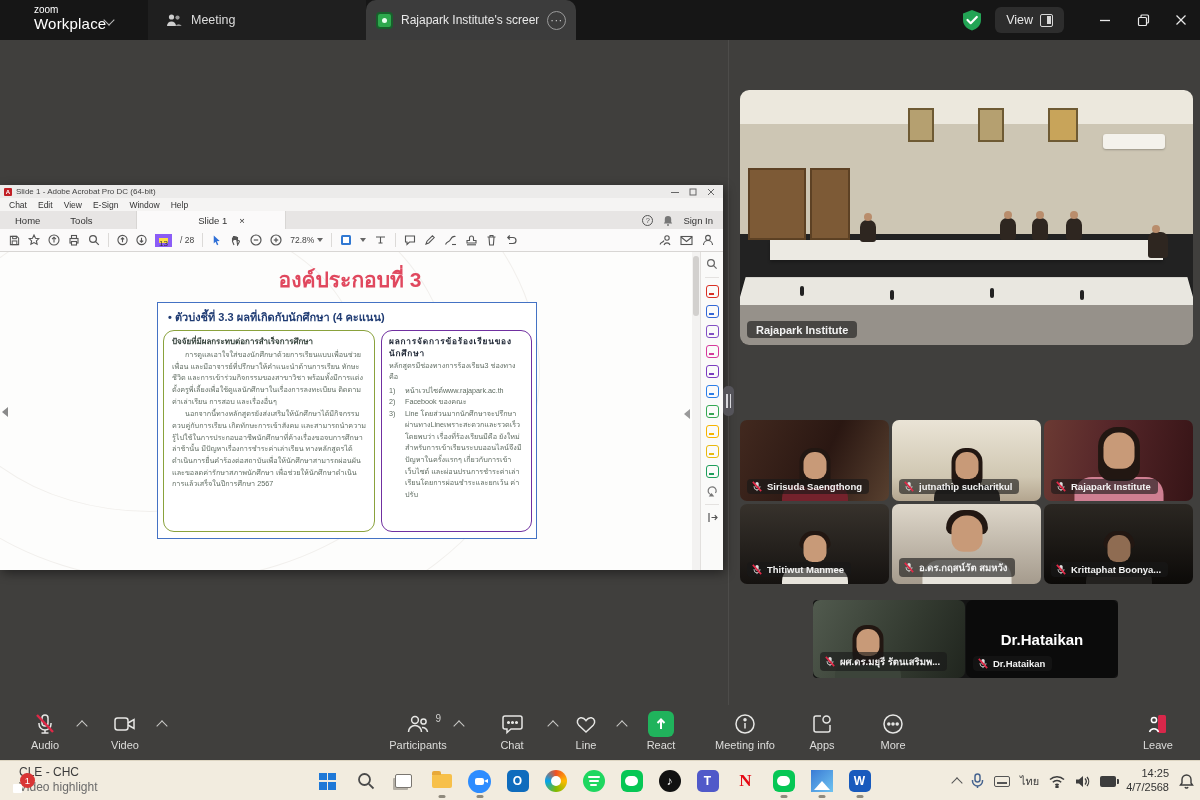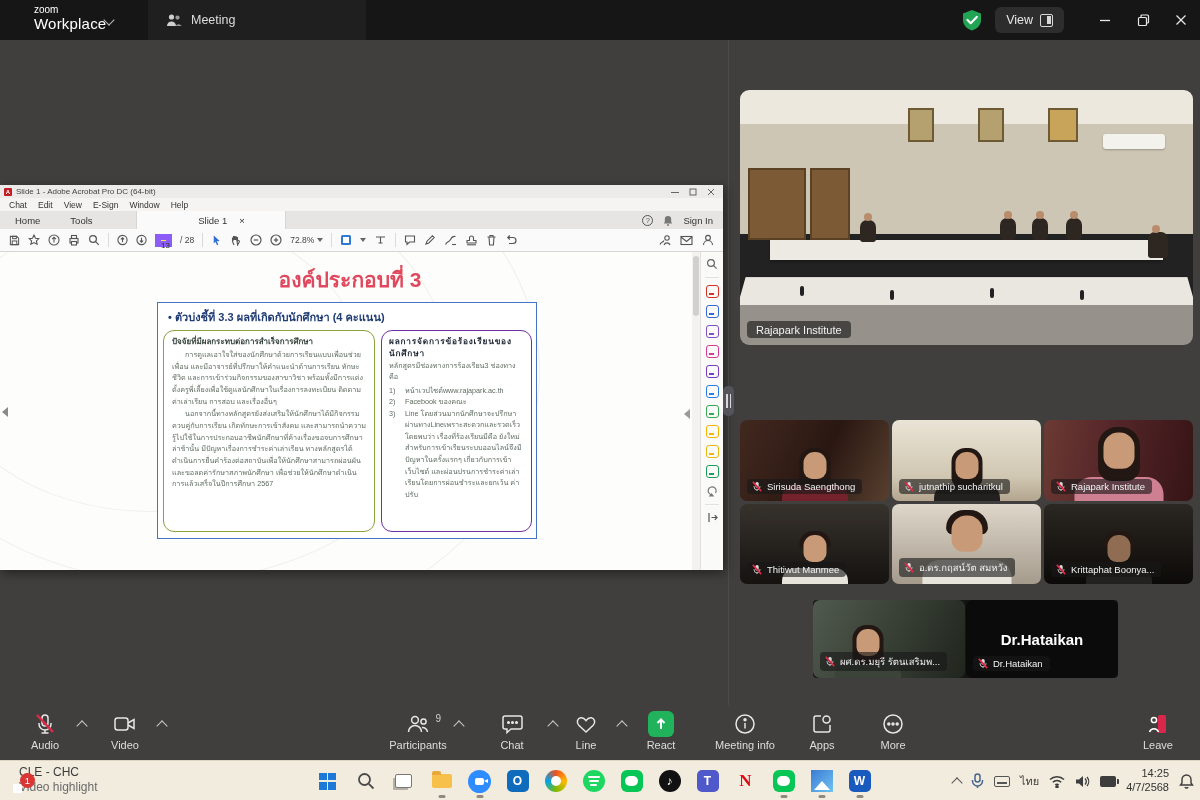--- a/index.html
+++ b/index.html
@@ -47,21 +47,21 @@
   .ac-tab-static { padding:0 15px; }
   .ac-tab-doc { width:150px; height:18px; background:#fbfafa; display:flex; align-items:center;
     justify-content:center; gap:12px; border-left:1px solid #d8d6d4; border-right:1px solid #d8d6d4; margin-left:28px;padding-left:22px;}
   .ac-tabs-right { margin-left:auto; display:flex; align-items:center; gap:10px; padding-right:10px; }
   .q-ico { width:11px; height:11px; border:1px solid #555; border-radius:50%; font-size:7.5px; line-height:10px;
     text-align:center; color:#555;}
   .ac-toolbar { height:23px; background:#fbfafa; border-bottom:1px solid #d8d6d4; display:flex; align-items:center;
     gap:8px; padding:0 9px; color:#4a4a4a; }
   .ac-toolbar svg { display:block; }
   .vsep { width:1px; height:14px; background:#dcdad8; }
-  .pagebox { width:17px; height:13px; border:6px solid #8b5cf6; font-size:8px; text-align:center; line-height:12px; color:#333; background:#fde047;}
+  .pagebox { width:17px; height:13px; border:4px solid #8b5cf6; font-size:8px; text-align:center; line-height:12px; color:#333; background:#fde047;}
   .tb-txt { font-size:8.5px; color:#444; }
   .zoombox { display:flex; align-items:center; gap:3px; }
   .caret-dn { width:0; height:0; border-left:3px solid transparent; border-right:3px solid transparent; border-top:4px solid #666; }
   .ac-right-icons { margin-left:auto; display:flex; gap:9px; align-items:center; }
   .ac-doc { position:absolute; left:0; top:67px; right:23px; bottom:0; background:#fdfdfc; overflow:hidden; }
   .swirl { position:absolute; border:1px solid #f1efec; border-radius:50%; }
   .sw1 { width:420px; height:300px; left:-60px; top:-40px; }
   .sw2 { width:560px; height:420px; left:-110px; top:-90px; }
   .sw3 { width:700px; height:540px; left:-160px; top:-150px; }
   .slide-title { position:absolute; left:0; right:0; top:11px; text-align:center; font-size:21px; font-weight:bold;
@@ -104,21 +104,21 @@
   .room-ac { position:absolute; right:28px; top:44px; width:62px; height:15px; background:#f4f2ec; border-radius:3px; box-shadow:0 1px 2px rgba(0,0,0,.25);}
   .room-cab { position:absolute; top:78px; width:58px; height:72px; background:#7d5a36; border:2px solid #5d4124; }
   .room-table-far { position:absolute; left:30px; top:150px; right:30px; height:20px; background:#eceae3; box-shadow:0 2px 3px rgba(0,0,0,.25); }
   .room-table-main { position:absolute; left:0px; top:186px; right:0px; height:42px; background:#e9e7e0;
     box-shadow:0 3px 4px rgba(0,0,0,.3); transform:perspective(200px) rotateX(14deg); }
   .room-floor { position:absolute; left:0; bottom:0; right:0; height:40px; background:#96918a; }
   .room-person { position:absolute; width:16px; height:22px; background:#2e2620; border-radius:7px 7px 3px 3px; }
   .room-person::before { content:""; position:absolute; left:4px; top:-7px; width:8px; height:8px; border-radius:50%; background:#b98d6c; }
   .room-mic { position:absolute; width:4px; height:10px; background:#222; border-radius:2px; }
   .plate { position:absolute; left:7px; bottom:7px; background:rgba(25,25,25,.62); color:#f2f2f2;
-    font-size:11px; padding:2.5px 9px; border-radius:4px; white-space:nowrap; }
+    font-size:11px; padding:2.5px 9px; border-radius:4px; white-space:nowrap;font-weight:bold; }
   .plate-sm { display:flex; align-items:center; gap:5px; font-size:9.5px; padding:2px 7px 2px 5px; max-width:92%;
     overflow:hidden; }
   .plate-sm span { white-space:nowrap; overflow:hidden; text-overflow:ellipsis; }
   .grid6 { position:absolute; left:740px; top:420px; width:453px; height:164px; display:grid;
     grid-template-columns:1fr 1fr 1fr; grid-template-rows:1fr 1fr; gap:3px; }
   .gtile { position:relative; border-radius:7px; overflow:hidden; }
   .t1 { background:linear-gradient(115deg,#42291f 0%,#2a1712 55%,#58402f 100%); }
   .t2 { background:linear-gradient(180deg,#eae4d6 0%,#d0c7b2 70%,#b3a58f 100%); }
   .t3 { background:linear-gradient(100deg,#6b3a33 0%,#57272a 40%,#361416 100%); }
   .t4 { background:linear-gradient(180deg,#37322c,#151210); }
@@ -217,20 +217,25 @@
     <div class="tab-meeting">
       <svg width="16" height="14" viewBox="0 0 16 14">
         <circle cx="5.5" cy="4" r="2.6" fill="#cfcfcf"></circle>
           <circle cx="11.5" cy="4.6" r="2.1" fill="#9a9a9a"></circle>
         <path d="M1 13 a4.5 4.5 0 0 1 9 0 Z" fill="#cfcfcf"></path>
           <path d="M9.5 13 a3.6 3.6 0 0 1 6.2 0 Z" fill="#9a9a9a"></path>
       </svg>
       <span>Meeting</span>
     </div>
 
+    <div class="tab-screen">
+      <span class="scr-ico"></span>
+      <span class="lbl">Rajapark Institute's screen</span>
+      <span class="ellipsis-badge">···</span>
+    </div>
 
     <div class="top-right">
       <svg class="shield" viewBox="0 0 22 22">
         <path d="M11 1 L20 4.5 V11 C20 16.5 15.8 20 11 21.4 C6.2 20 2 16.5 2 11 V4.5 Z" fill="#23a455"></path>
         <path d="M6.5 11 l3.2 3.2 L15.8 8" stroke="#fff" stroke-width="2.2" fill="none" stroke-linecap="round" stroke-linejoin="round"></path>
       </svg>
       <div class="view-btn">
         <span>View</span>
         <span class="view-grid"></span>
       </div>

